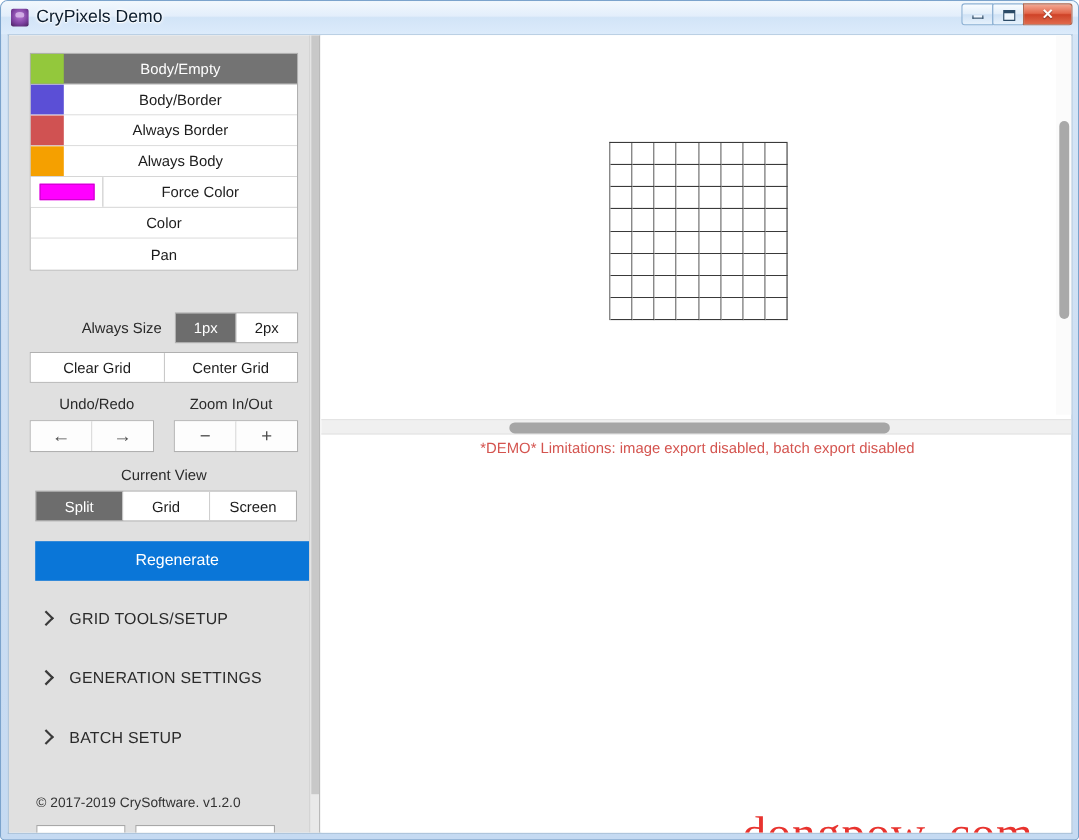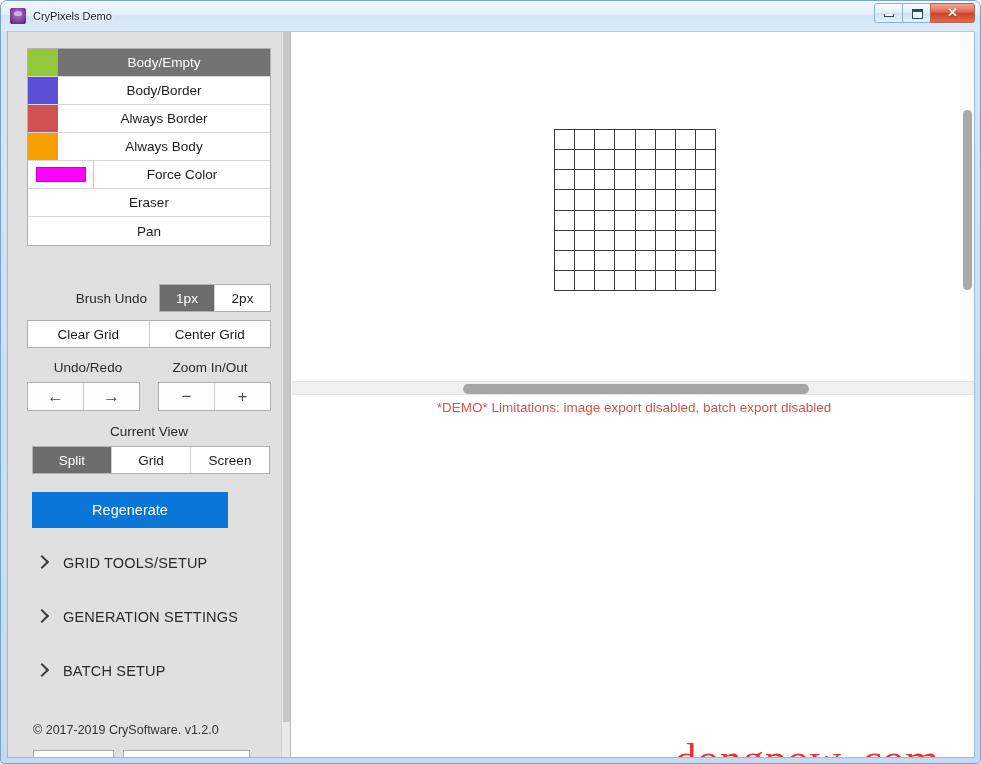--- a/index.html
+++ b/index.html
@@ -45,21 +45,21 @@
     content: "";
     position: absolute;
     left: 4px; top: 3px;
     width: 8px; height: 5px;
     border-radius: 50% 50% 40% 40%;
     background: #d8b7ea;
     opacity: .85;
   }
   #titlebar-title {
     margin-left: 7px;
-    font-size: 11px;
+    font-size: 16px;
     color: #0a1a2b;
     text-shadow: 0 0 3px #fff, 0 0 5px #fff, 0 1px 0 #fff;
     white-space: nowrap;
   }
 
   .winbtns {
     position: absolute;
     right: 5px; top: 2px;
     display: flex;
     align-items: center;
@@ -275,21 +275,21 @@
     width: 238px;
     display: flex;
     border: 1px solid #b0b0b0;
   }
   #view-seg .seg-btn { flex: 1 1 0; }
 
   
   #regenerate-btn {
     position: absolute;
     left: 24px; top: 460px;
-    width: 196px; height: 36px;
+    width: 258px; height: 36px;
     background: #0a76d8;
     color: #ffffff;
     font-size: 14.5px;
     display: flex; align-items: center; justify-content: center;
   }
 
   
   .accordion {
     position: absolute;
     left: 27px;
@@ -476,31 +476,31 @@
 
         <div class="tool-row force-color">
           <div class="tool-swatch">
             <div class="force-swatch-inner"></div>
           </div>
           <div class="tool-label">Force Color</div>
         </div>
 
         <div class="tool-row noswatch">
 
-          <div class="tool-label">Eraser</div>
+          <div class="tool-label">Color</div>
         </div>
 
         <div class="tool-row noswatch">
 
           <div class="tool-label">Pan</div>
         </div>
       </div>
 
       <div id="brush-row">
-        <div id="brush-label">Brush Undo</div>
+        <div id="brush-label">Always Size</div>
         <div class="seg-group">
           <div class="seg-btn active">1px</div>
           <div class="seg-btn">2px</div>
         </div>
       </div>
 
       <div id="grid-btn-row">
         <div class="plain-btn">Clear Grid</div>
         <div class="plain-btn">Center Grid</div>
       </div>

